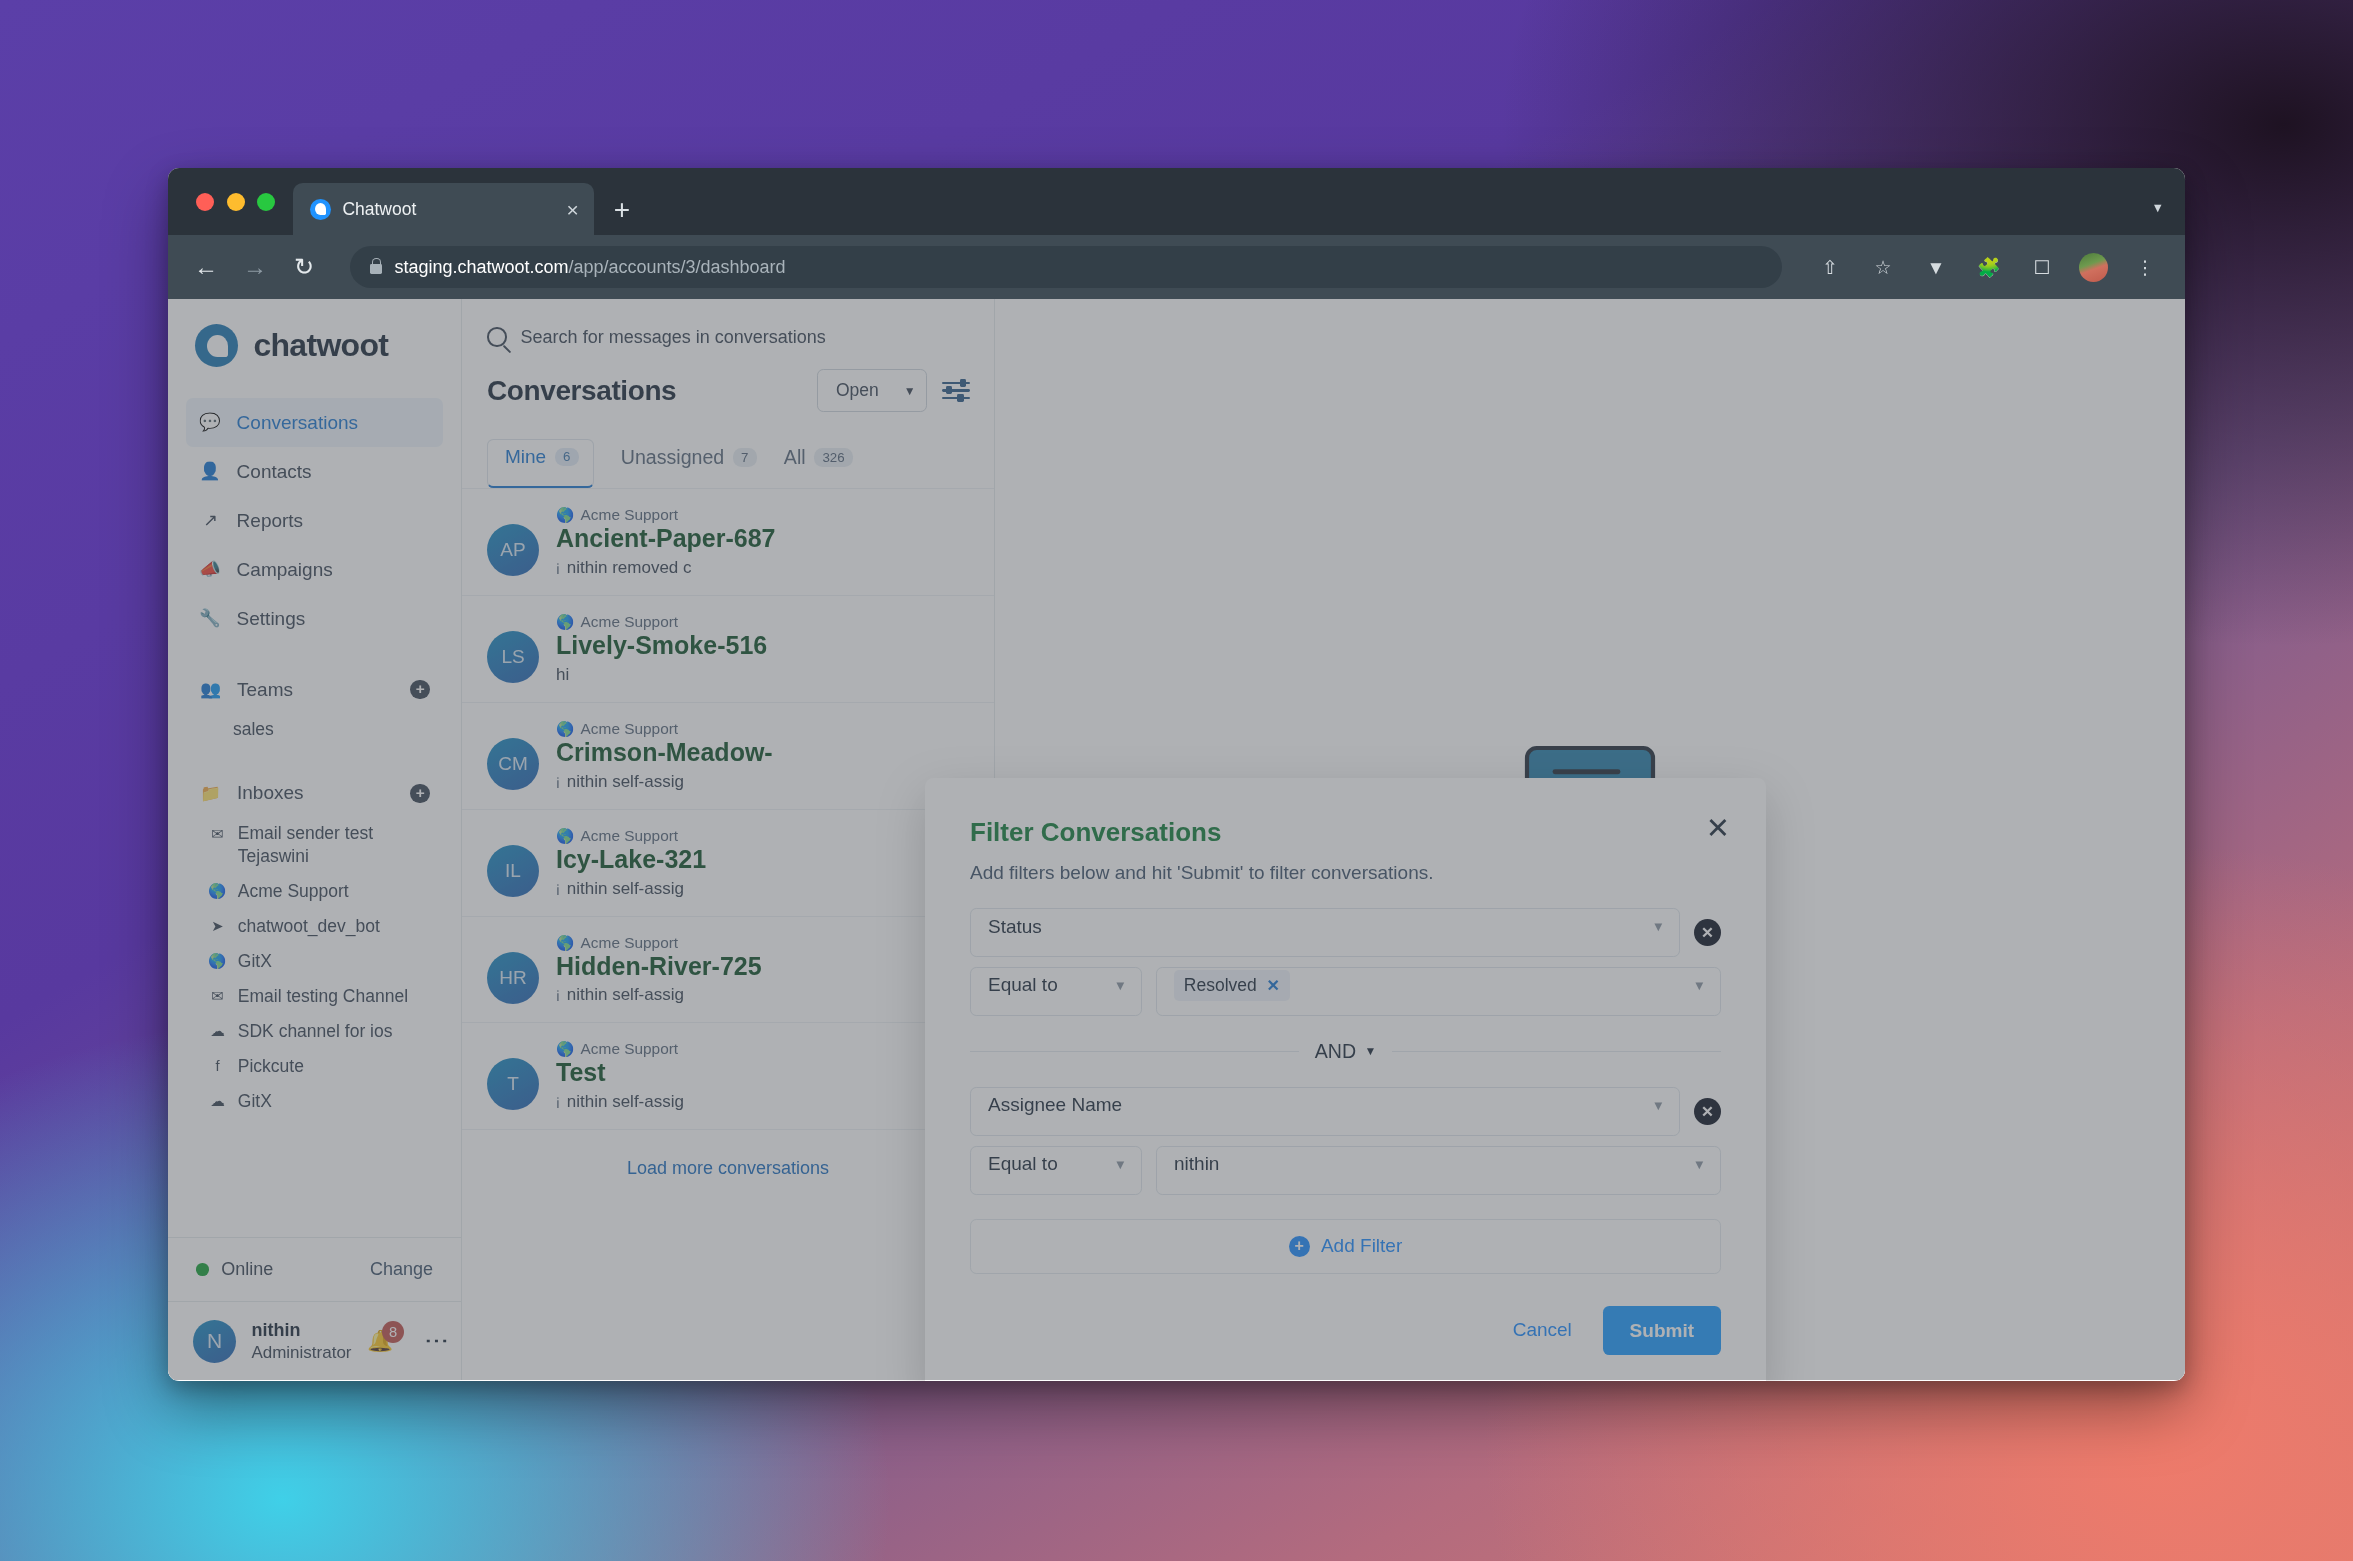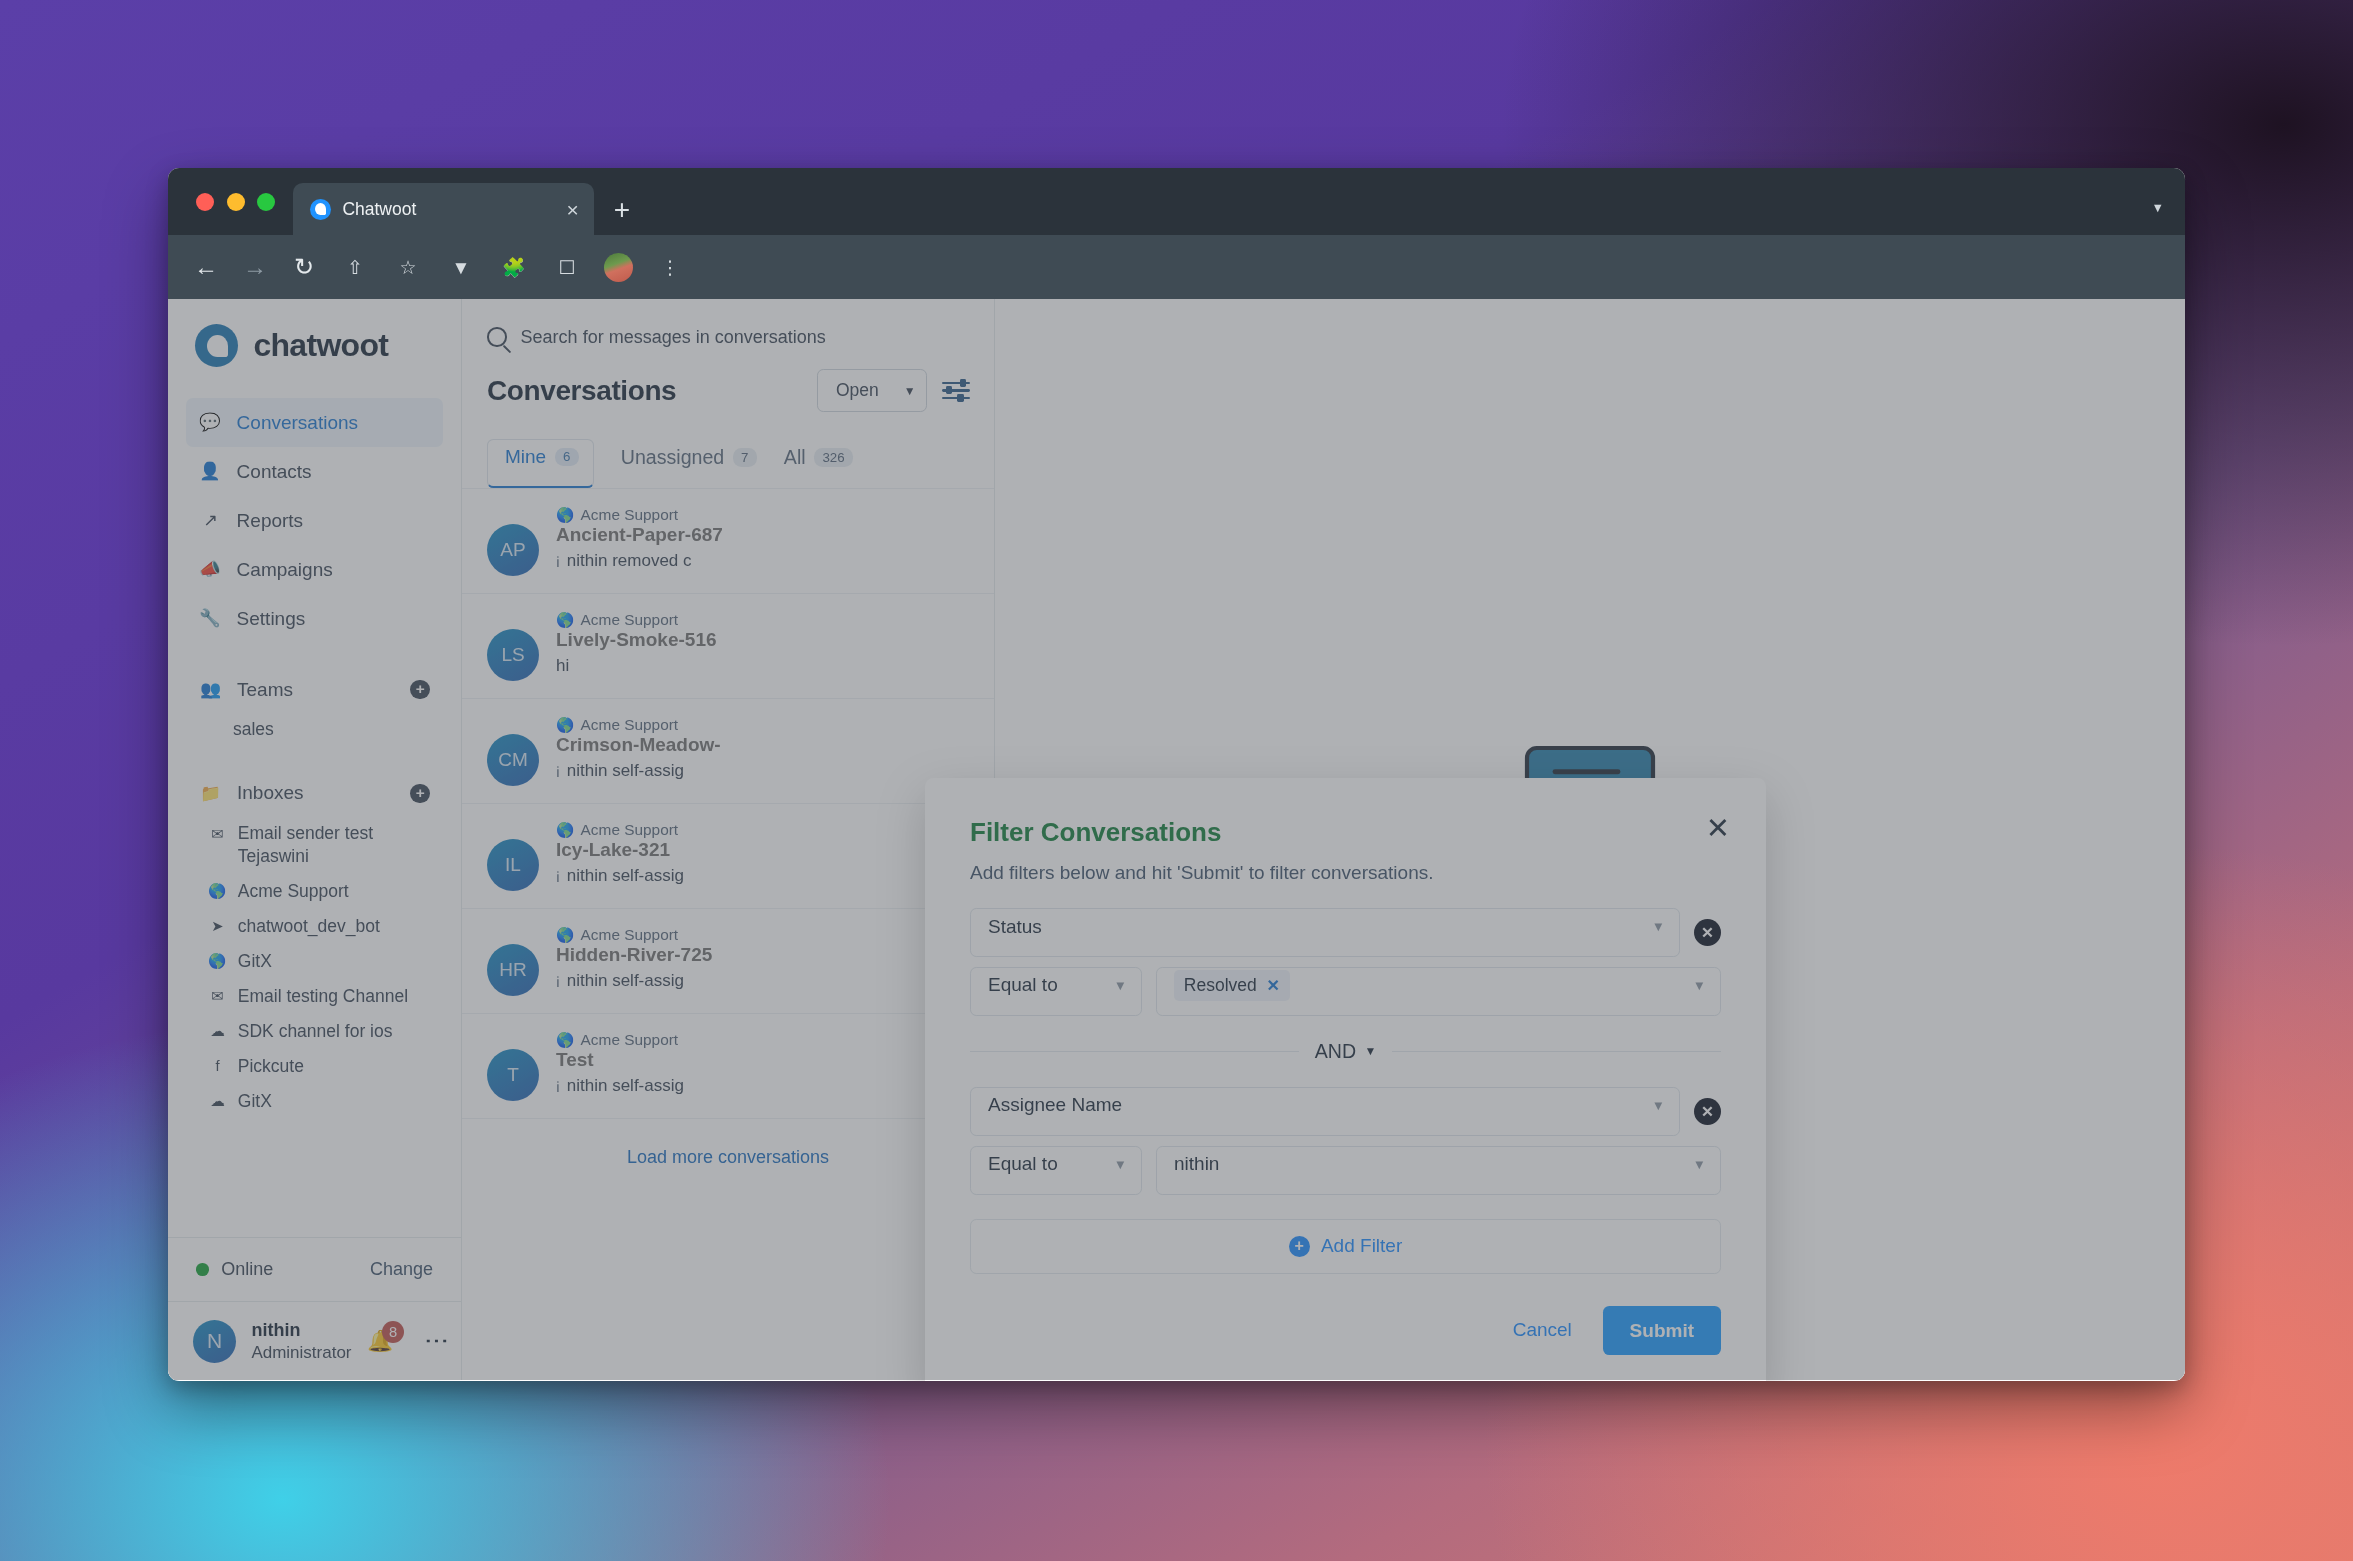--- a/index.html
+++ b/index.html
@@ -224,21 +224,21 @@
     border-bottom: 0.7px solid #edf1f4; align-items: flex-start;
   }
   .c-av {
     width: 52px; height: 52px; border-radius: 50%; flex: none; margin-top: 18px;
     background: linear-gradient(150deg,#1d8fc4 0%,#2a66b5 100%);
     color: #d9e8f4; font-size: 19px;
     display: flex; align-items: center; justify-content: center;
   }
   .c-body { min-width: 0; flex: 1; }
   .c-inbox { font-size: 15.4px; color: #5a6a7d; display: flex; align-items: center; gap: 6.3px; }
-  .c-name { font-size: 19px; font-weight: 700; color: #737373; margin-top: 12px; white-space: nowrap; }
+  .c-name { font-size: 25px; font-weight: 700; color: #14532d; margin-top: 12px; white-space: nowrap; }
   .c-msg { font-size: 17px; color: #3c4858; margin-top: 4.9px; display: flex; align-items: center; gap: 7px; white-space: nowrap; }
   .glyph-globe, .glyph-info { font-size: 14.7px; color: #5a6a7d; }
   .loadmore { text-align: center; font-size: 18px; color: #1f6fc0; padding: 28px 0; }
 
   
   .emptypane {
     flex: 1; display: flex; flex-direction: column;
     align-items: center; justify-content: center; background: #fff;
   }
   .empty-art { width: 210px; height: 147px; position: relative; margin-bottom: 29px; }
@@ -325,20 +325,24 @@
       <span class="tab-close">×</span>
     </div>
     <span class="newtab">+</span>
     <span class="tabstrip-right">▼</span>
   </div>
 
   <div class="toolbar">
     <span class="nav-ico">←</span>
     <span class="nav-ico dim">→</span>
     <span class="nav-ico">↻</span>
+    <div class="omnibox">
+      <span class="lock"></span>
+      <span class="url"><span>staging.chatwoot.com</span><span class="path">/app/accounts/3/dashboard</span></span>
+    </div>
     <span class="tb-ico">⇧</span>
     <span class="tb-ico">☆</span>
     <span class="tb-ico">▼</span>
     <span class="tb-ico">🧩</span>
     <span class="tb-ico">☐</span>
     <span class="tb-avatar"></span>
     <span class="tb-ico">⋮</span>
   </div>
 
   <div class="app">

